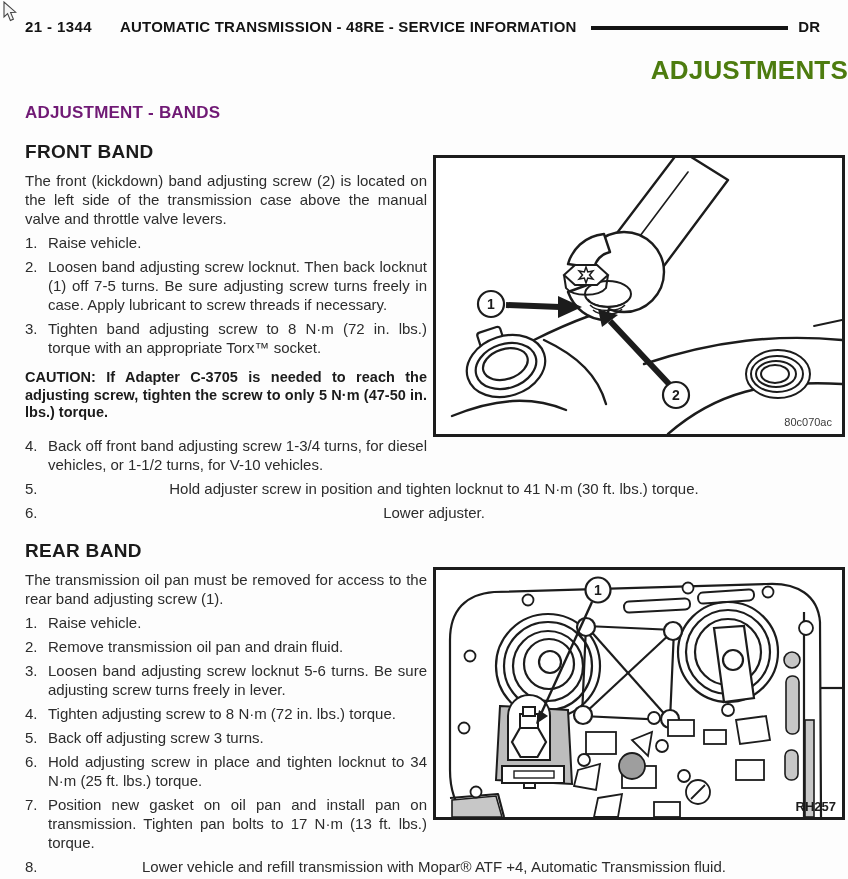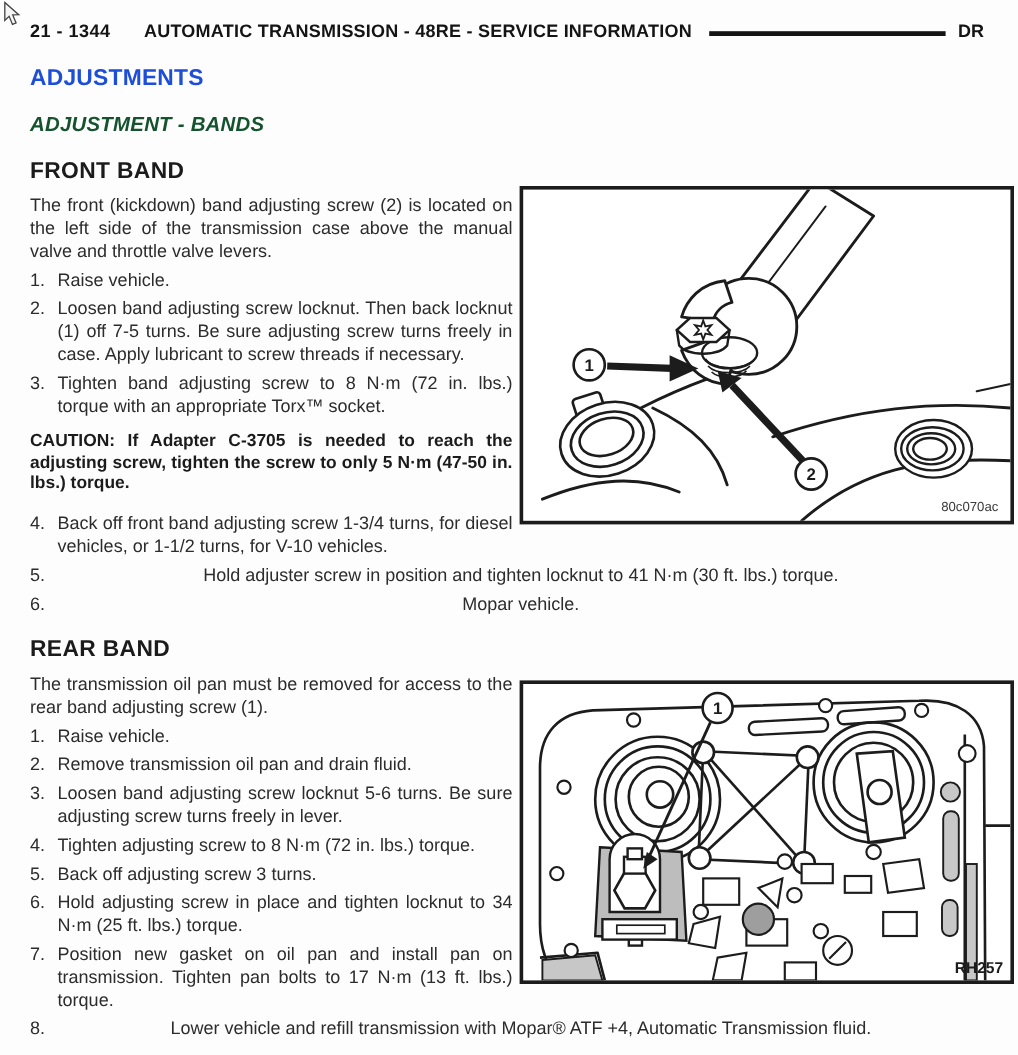--- a/index.html
+++ b/index.html
@@ -9,22 +9,22 @@
     font-family:"Liberation Sans","DejaVu Sans",sans-serif;
   }
   .page{padding:16px 0 0 25px;position:relative;}
   
   .hdr{display:flex;align-items:center;font-weight:bold;font-size:15px;color:#141414;width:795px;margin-top:2px;}
   .hdr .pageno{white-space:nowrap;letter-spacing:.4px;}
   .hdr .title{white-space:nowrap;margin-left:28px;letter-spacing:.2px;}
   .hdr .rule{flex:1;height:4px;background:#141414;margin:2px 10px 0 14px;}
   .cursor{position:absolute;left:3px;top:1px;width:16px;height:22px;}
   
-  h1{font-size:19px;margin:20px 0 0;color:#1d4ed8;letter-spacing:.2px;}
-  h2{font-size:17px;margin:17px 0 0;color:#14532d;letter-spacing:.2px;font-style:italic;}
+  h1{font-size:26px;margin:20px 0 0;color:#4d7c0f;letter-spacing:.2px;text-align:right;}
+  h2{font-size:17px;margin:17px 0 0;color:#701a75;letter-spacing:.2px;}
   h3{font-size:19px;margin:18px 0 0;color:#1b1b1b;letter-spacing:.3px;}
   
   .col{width:402px;}
   .intro{font-size:15px;line-height:19px;margin:8px 0 0;text-align:justify;color:#2c2c2c;}
   .li{display:flex;font-size:15px;line-height:19px;margin-top:5px;color:#2c2c2c;}
   .li .num{flex:none;width:23px;}
   .li .txt{flex:1;text-align:justify;}
   .li.full{width:795px;}
   .li.full .txt{text-align:center;}
   .caution{font-weight:bold;font-size:14.5px;line-height:17.5px;margin:12px 0 0;text-align:justify;color:#1b1b1b;}
@@ -75,21 +75,21 @@
   <div class="li col gap-top">
     <span class="num">4.</span>
     <span class="txt">Back off front band adjusting screw 1-3/4 turns, for diesel vehicles, or 1-1/2 turns, for V-10 vehicles.</span>
   </div>
   <div class="li full">
     <span class="num">5.</span>
     <span class="txt">Hold adjuster screw in position and tighten locknut to 41 N·m (30 ft. lbs.) torque.</span>
   </div>
   <div class="li full">
     <span class="num">6.</span>
-    <span class="txt">Mopar vehicle.</span>
+    <span class="txt">Lower adjuster.</span>
   </div>
 
   <h3>REAR BAND</h3>
   <p class="intro col">The transmission oil pan must be removed for access to the rear band adjusting screw (1).</p>
 
   <div class="li col">
     <span class="num">1.</span>
     <span class="txt">Raise vehicle.</span>
   </div>
   <div class="li col">

